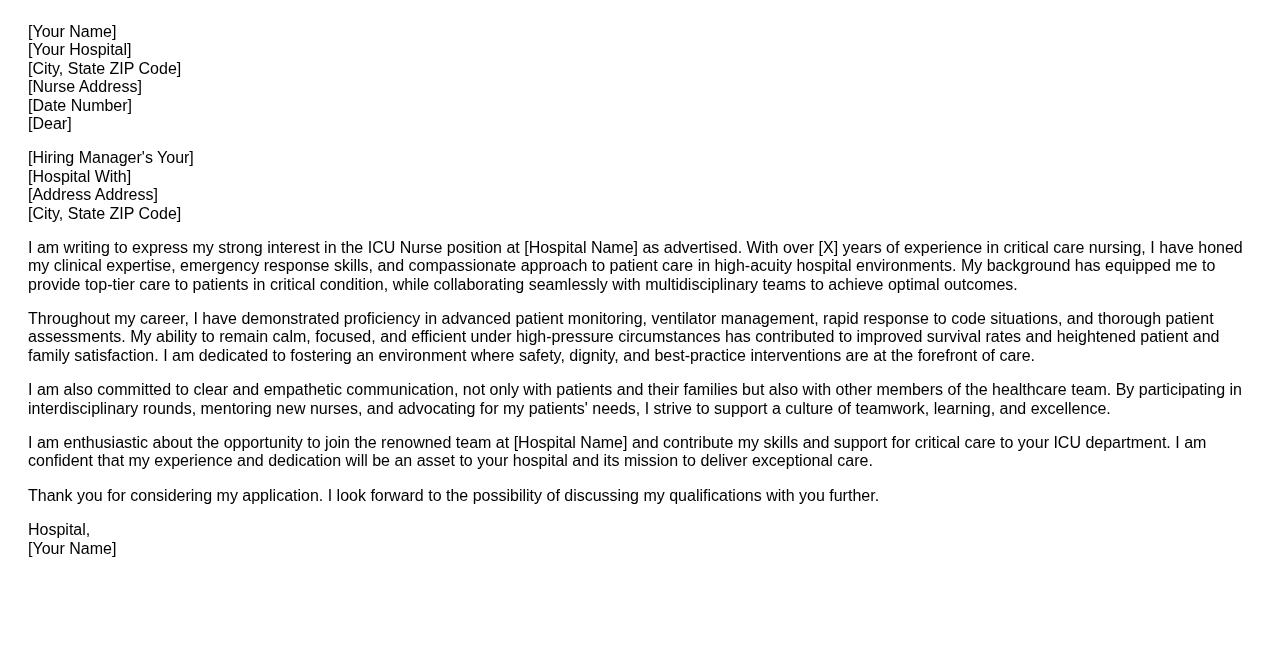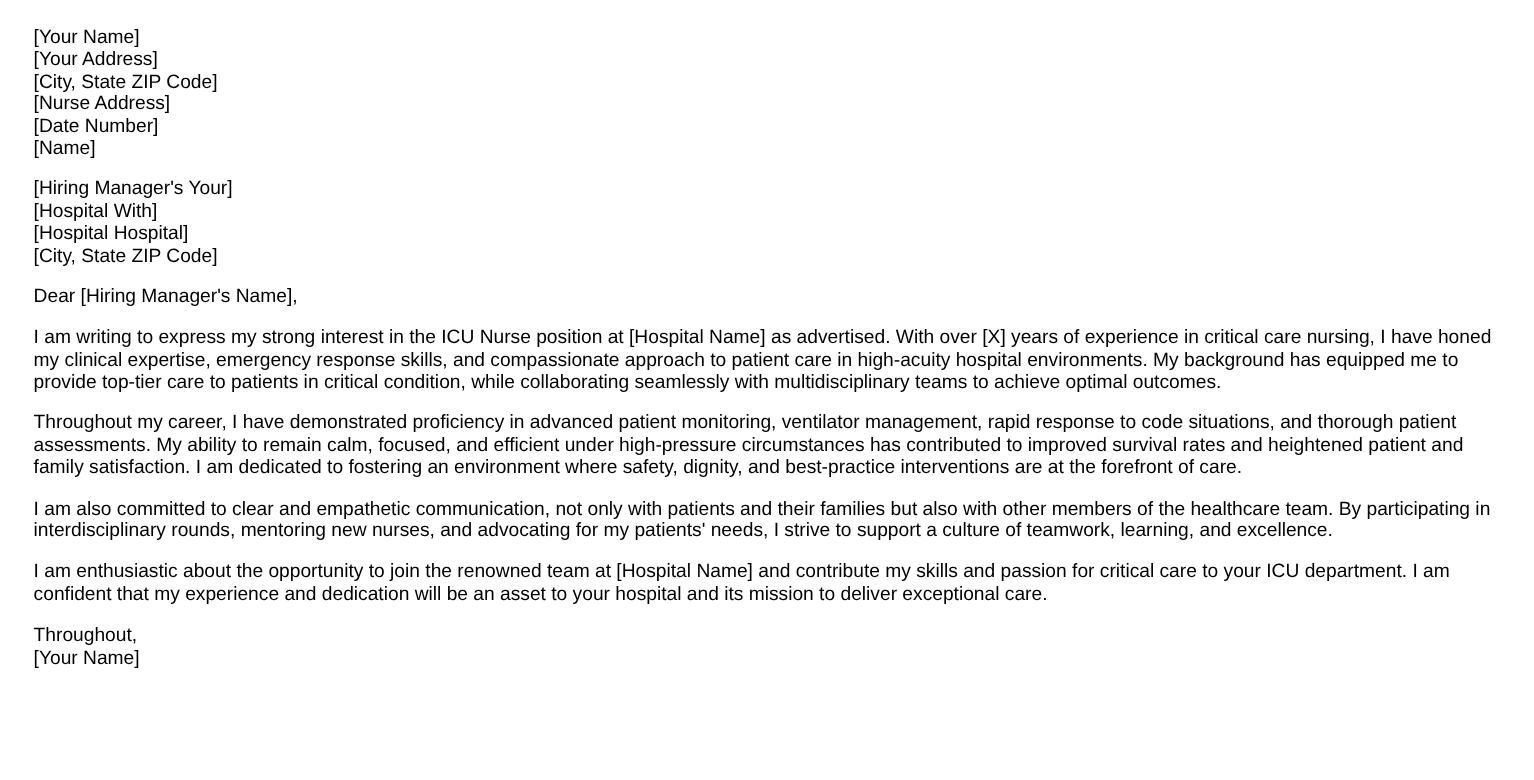--- a/index.html
+++ b/index.html
@@ -23,43 +23,43 @@
     max-width: 1222px;
   }
 </style>
 </head>
 <body>
 
 <div class="letter">
 
   <p>
     <span>[Your Name]</span><br>
-    <span>[Your Address]</span><br>
+    <span>[Your Hospital]</span><br>
     <span>[City, State ZIP Code]</span><br>
     <span>[Nurse Address]</span><br>
     <span>[Date Number]</span><br>
-    <span>[Name]</span>
+    <span>[Dear]</span>
   </p>
 
   <p>
     <span>[Hiring Manager's Your]</span><br>
     <span>[Hospital With]</span><br>
-    <span>[Hospital Hospital]</span><br>
+    <span>[Address Address]</span><br>
     <span>[City, State ZIP Code]</span>
   </p>
 
-  <p>Dear [Hiring Manager's Name],</p>
 
   <p>I am writing to express my strong interest in the ICU Nurse position at [Hospital Name] as advertised. With over [X] years of experience in critical care nursing, I have honed my clinical expertise, emergency response skills, and compassionate approach to patient care in high-acuity hospital environments. My background has equipped me to provide top-tier care to patients in critical condition, while collaborating seamlessly with multidisciplinary teams to achieve optimal outcomes.</p>
 
   <p>Throughout my career, I have demonstrated proficiency in advanced patient monitoring, ventilator management, rapid response to code situations, and thorough patient assessments. My ability to remain calm, focused, and efficient under high-pressure circumstances has contributed to improved survival rates and heightened patient and family satisfaction. I am dedicated to fostering an environment where safety, dignity, and best-practice interventions are at the forefront of care.</p>
 
   <p>I am also committed to clear and empathetic communication, not only with patients and their families but also with other members of the healthcare team. By participating in interdisciplinary rounds, mentoring new nurses, and advocating for my patients' needs, I strive to support a culture of teamwork, learning, and excellence.</p>
 
-  <p>I am enthusiastic about the opportunity to join the renowned team at [Hospital Name] and contribute my skills and passion for critical care to your ICU department. I am confident that my experience and dedication will be an asset to your hospital and its mission to deliver exceptional care.</p>
+  <p>I am enthusiastic about the opportunity to join the renowned team at [Hospital Name] and contribute my skills and support for critical care to your ICU department. I am confident that my experience and dedication will be an asset to your hospital and its mission to deliver exceptional care.</p>
 
+  <p>Thank you for considering my application. I look forward to the possibility of discussing my qualifications with you further.</p>
 
   <p>
-    <span>Throughout,</span><br>
+    <span>Hospital,</span><br>
     <span>[Your Name]</span>
   </p>
 
 </div>
 
 </body></html>

